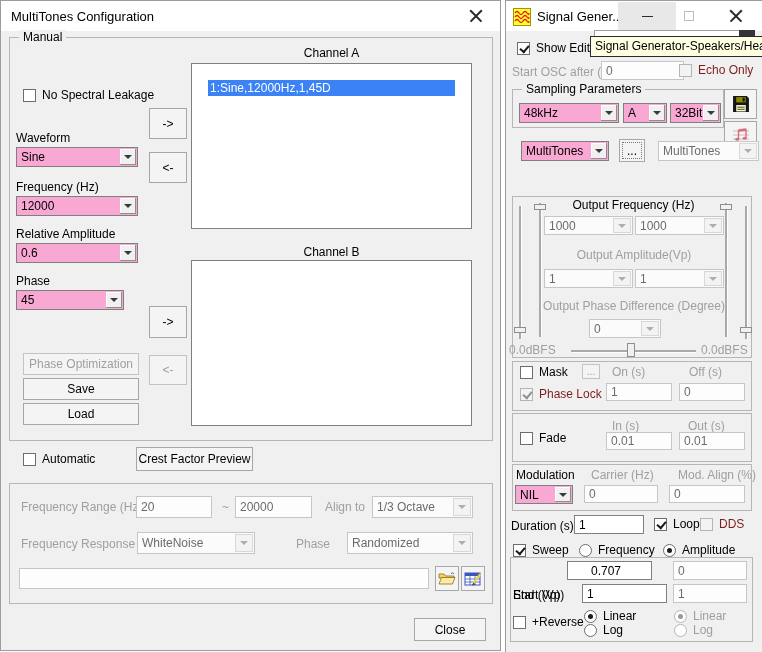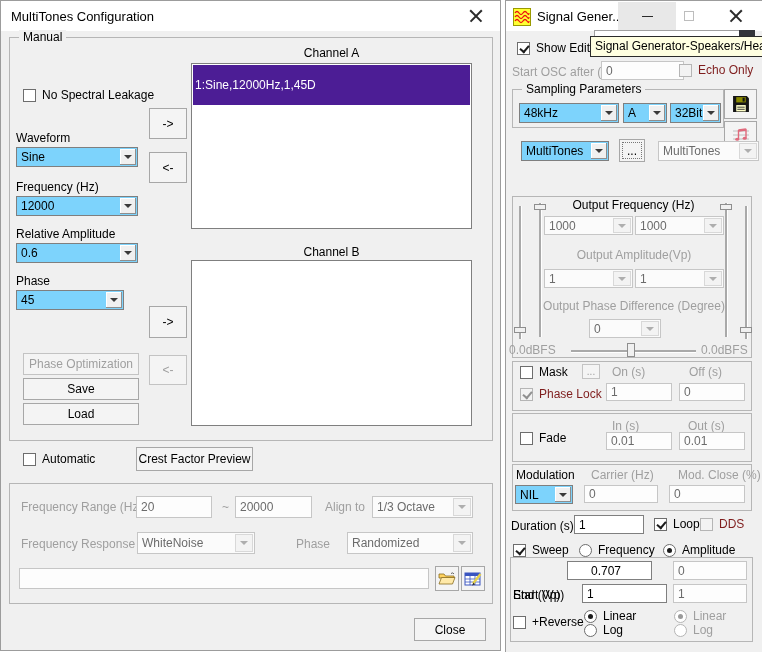--- a/index.html
+++ b/index.html
@@ -17,21 +17,21 @@
   
   .btn{position:absolute;display:flex;align-items:center;justify-content:center;background:#f4f4f4;
        border:1px solid #a7a7a7;font-size:12px;box-sizing:border-box;white-space:nowrap;}
   .btn.dis{color:#9f9f9f;border-color:#c3c3c3;}
   .btn.dashed{outline:1px dotted #777;outline-offset:-4px;}
   
   .edit{position:absolute;box-sizing:border-box;background:#fff;border:1px solid #7f7f7f;
         display:flex;align-items:center;padding:0 4px;font-size:12px;overflow:hidden;}
   .edit.dis{border-color:#c6c6c6;color:#6b6b6b;background:#fdfdfd;}
   
-  .combo{position:absolute;box-sizing:border-box;background:#7dd3fc;border:1px solid #7f7f7f;font-size:12px;}
+  .combo{position:absolute;box-sizing:border-box;background:#f9a8d4;border:1px solid #7f7f7f;font-size:12px;}
   .combo .cv{position:absolute;left:4px;top:50%;transform:translateY(-50%);white-space:nowrap;}
   .combo .ab{position:absolute;top:1px;right:1px;bottom:1px;width:16px;background:#f0f0f0;
              display:flex;align-items:center;justify-content:center;
              box-shadow:inset -1px -1px 0 #8e8e8e, inset 1px 1px 0 #fff;}
   .tri{width:0;height:0;border-left:4px solid transparent;border-right:4px solid transparent;border-top:4px solid #3a3a3a;}
   .combo.dis{border-color:#c6c6c6;color:#6b6b6b;background:#fbfbfb;}
   .combo.dis .ab{box-shadow:none;border:1px solid #d8d8d8;background:#f3f3f3;}
   .combo.dis .tri{border-top-color:#aeaeae;}
   
   .cbx{position:absolute;display:flex;align-items:center;gap:6px;white-space:nowrap;}
@@ -42,21 +42,21 @@
   .cbx.dis .box{border-color:#b5b5b5;background:#f3f3f3;}
   .cbx.dis.checked .box::after{border-color:#919191;}
   .rad{position:absolute;display:flex;align-items:center;gap:6px;white-space:nowrap;}
   .rad .circ{width:13px;height:13px;border-radius:50%;background:#fff;border:1px solid #6d6d6d;box-sizing:border-box;position:relative;flex:none;}
   .rad.sel .circ::after{content:"";position:absolute;left:3px;top:3px;width:5px;height:5px;border-radius:50%;background:#1c1c1c;}
   .rad.dis{color:#9f9f9f;}
   .rad.dis .circ{border-color:#b5b5b5;}
   .rad.dis.sel .circ::after{background:#9a9a9a;}
   
   .listbox{position:absolute;background:#fff;border:1px solid #7f7f7f;box-sizing:border-box;overflow:hidden;}
-  .li-sel{margin:1px;background:#4c1d95;color:#fff;padding:12px 2px;line-height:16px;font-size:12px;white-space:nowrap;}
+  .li-sel{margin:16px;background:#3b82f6;color:#fff;padding:0 2px;line-height:16px;font-size:12px;white-space:nowrap;}
   
   .vtrk{position:absolute;width:2px;background:#a9a9a9;border-right:1px solid #fff;}
   .vthm{position:absolute;width:12px;height:6px;background:#f0f0f0;border:1px solid #8e8e8e;box-sizing:border-box;}
   .htrk{position:absolute;height:2px;background:#a9a9a9;border-bottom:1px solid #fff;}
   .hthm{position:absolute;width:8px;height:14px;background:#f0f0f0;border:1px solid #8e8e8e;box-sizing:border-box;}
   
   .xico{position:absolute;width:14px;height:14px;}
   .xico::before,.xico::after{content:"";position:absolute;left:-1px;top:6px;width:16px;height:1.5px;background:#2b2b2b;}
   .xico::before{transform:rotate(45deg);} .xico::after{transform:rotate(-45deg);}
   .minzone{position:absolute;background:#e8e8e8;display:flex;align-items:center;justify-content:center;}
@@ -363,21 +363,21 @@
     <div class="cbx" style="left:14px;top:430px;">
       <span class="box"></span>
       <span>Fade</span>
     </div>
     <div class="edit dis" style="left:100px;top:431px;width:66px;height:18px;">0.01</div>
     <div class="edit dis" style="left:173px;top:431px;width:66px;height:18px;">0.01</div>
 
     <div class="gb" style="left:6px;top:463px;width:240px;height:47px;"></div>
     <span class="lbl" style="left:10px;top:467px;">Modulation</span>
     <span class="lbl gray" style="left:85px;top:467px;">Carrier (Hz)</span>
-    <span class="lbl gray" style="left:172px;top:467px;">Mod. Close (%)</span>
+    <span class="lbl gray" style="left:172px;top:467px;">Mod. Align (%)</span>
     <div class="combo" style="left:9px;top:484px;width:58px;height:19px;">
       <span class="cv">NIL</span>
       <span class="ab">
           <span class="tri"></span>
         </span>
     </div>
     <div class="edit dis" style="left:78px;top:484px;width:74px;height:18px;">0</div>
     <div class="edit dis" style="left:163px;top:484px;width:76px;height:18px;">0</div>
 
     <span class="lbl" style="left:5px;top:518px;">Duration (s)</span>

